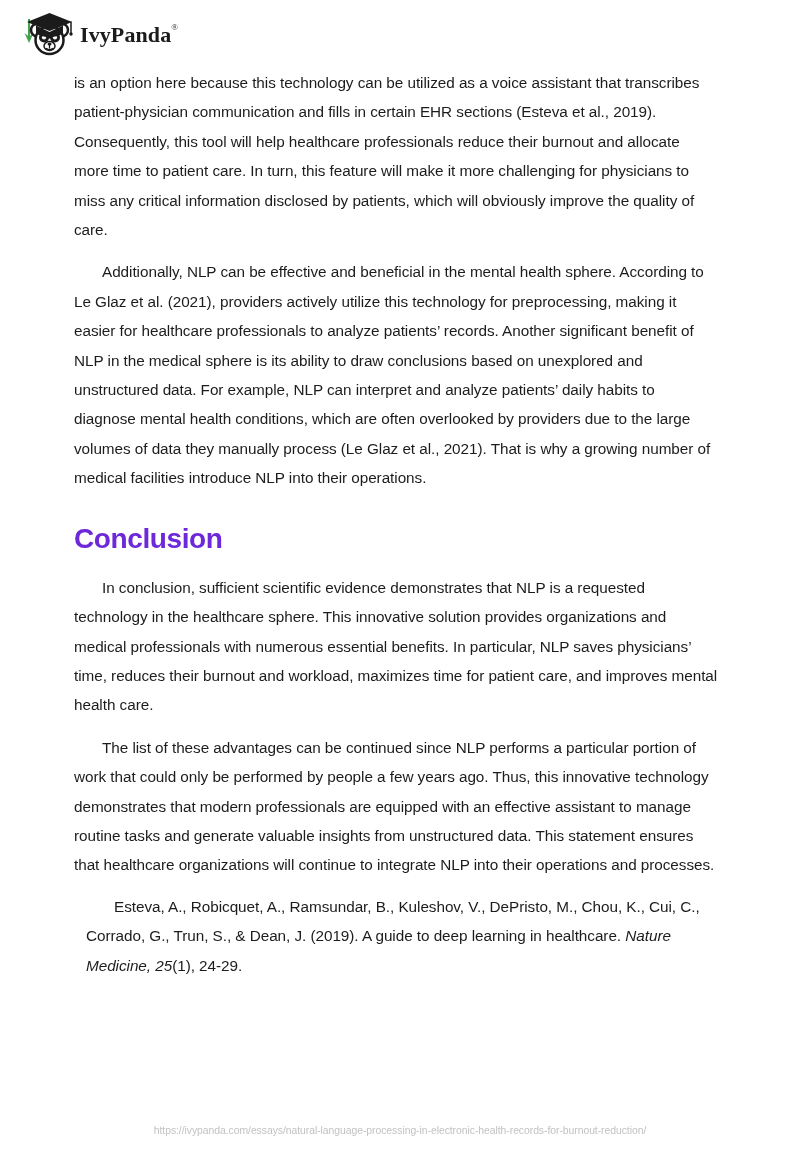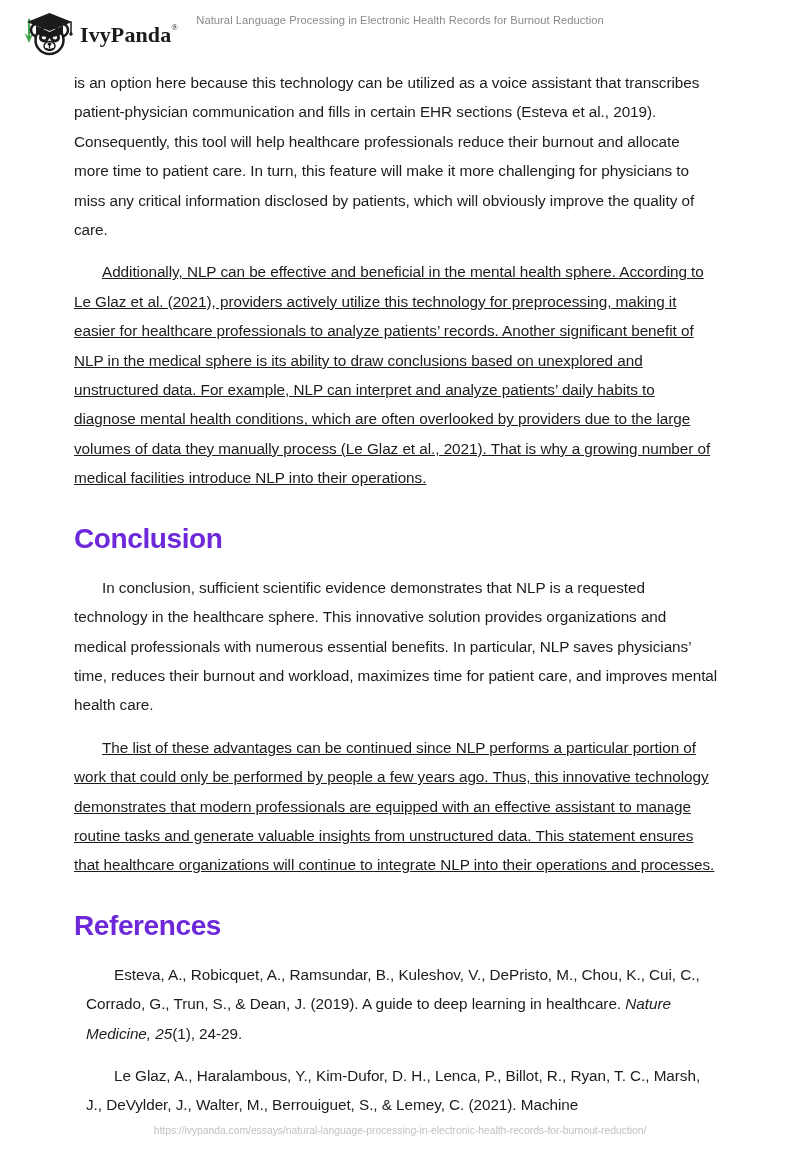--- a/index.html
+++ b/index.html
@@ -83,21 +83,21 @@
   p.para {
     margin: 0 8px 0 0;
     font-size: 15.3px;
     line-height: 29.4px;
     text-indent: 28px;
     color: #1c1c1c;
     text-align: left;
     letter-spacing: -0.05px;
   }
   p.para.cont { text-indent: 0; }
-  p.para + p.para { margin-top: 13px; text-decoration: underline; }
+  p.para + p.para { margin-top: 13px; }
 
   h2.section-heading {
     font-size: 28px;
     font-weight: bold;
     line-height: 34px;
     margin: 29px 0 17px 0;
     color: #6d28d9;
     letter-spacing: -0.4px;
   }
 
@@ -154,38 +154,35 @@
       <path d="M63 71 L63 76 M57 77 Q63 82 69 77" stroke="#1b1b1b" stroke-width="2.6" fill="none" stroke-linecap="round"></path>
 
       <path d="M63 6 L108 24 L63 42 L18 24 Z" fill="#1b1b1b"></path>
       <path d="M36 31 L36 47 Q63 62 90 47 L90 31 L63 44 Z" fill="#1b1b1b"></path>
       <path d="M106 24 L106 46" stroke="#1b1b1b" stroke-width="3" stroke-linecap="round"></path>
       <circle cx="106" cy="48" r="3.4" fill="#1b1b1b"></circle>
     </svg>
     <span class="brand-word"><span>IvyPanda</span><sup>®</sup></span>
   </div>
 
-  <div class="running-head">Natural Language Processing in Electronic Health Records for Burnout Reduction</div>
 </div>
 
 <div class="content">
 
   <p class="para cont">is an option here because this technology can be utilized as a voice assistant that transcribes patient-physician communication and fills in certain EHR sections (Esteva et al., 2019). Consequently, this tool will help healthcare professionals reduce their burnout and allocate more time to patient care. In turn, this feature will make it more challenging for physicians to miss any critical information disclosed by patients, which will obviously improve the quality of care.</p>
 
   <p class="para">Additionally, NLP can be effective and beneficial in the mental health sphere. According to Le Glaz et al. (2021), providers actively utilize this technology for preprocessing, making it easier for healthcare professionals to analyze patients’ records. Another significant benefit of NLP in the medical sphere is its ability to draw conclusions based on unexplored and unstructured data. For example, NLP can interpret and analyze patients’ daily habits to diagnose mental health conditions, which are often overlooked by providers due to the large volumes of data they manually process (Le Glaz et al., 2021). That is why a growing number of medical facilities introduce NLP into their operations.</p>
 
   <h2 class="section-heading">Conclusion</h2>
 
   <p class="para">In conclusion, sufficient scientific evidence demonstrates that NLP is a requested technology in the healthcare sphere. This innovative solution provides organizations and medical professionals with numerous essential benefits. In particular, NLP saves physicians’ time, reduces their burnout and workload, maximizes time for patient care, and improves mental health care.</p>
 
   <p class="para">The list of these advantages can be continued since NLP performs a particular portion of work that could only be performed by people a few years ago. Thus, this innovative technology demonstrates that modern professionals are equipped with an effective assistant to manage routine tasks and generate valuable insights from unstructured data. This statement ensures that healthcare organizations will continue to integrate NLP into their operations and processes.</p>
 
-  <h2 class="section-heading">References</h2>
 
   <p class="reference"><span>Esteva, A., Robicquet, A., Ramsundar, B., Kuleshov, V., DePristo, M., Chou, K., Cui, C., Corrado, G., Trun, S., &amp; Dean, J. (2019). A guide to deep learning in healthcare. </span><span class="ital">Nature Medicine, 25</span><span>(1), 24-29.</span></p>
 
-  <p class="reference"><span>Le Glaz, A., Haralambous, Y., Kim-Dufor, D. H., Lenca, P., Billot, R., Ryan, T. C., Marsh, J., DeVylder, J., Walter, M., Berrouiguet, S., &amp; Lemey, C. (2021). Machine</span></p>
 
 </div>
 
 <div class="page-footer">
   <span class="footer-url">https://ivypanda.com/essays/natural-language-processing-in-electronic-health-records-for-burnout-reduction/</span>
 </div>
 
 </body></html>

